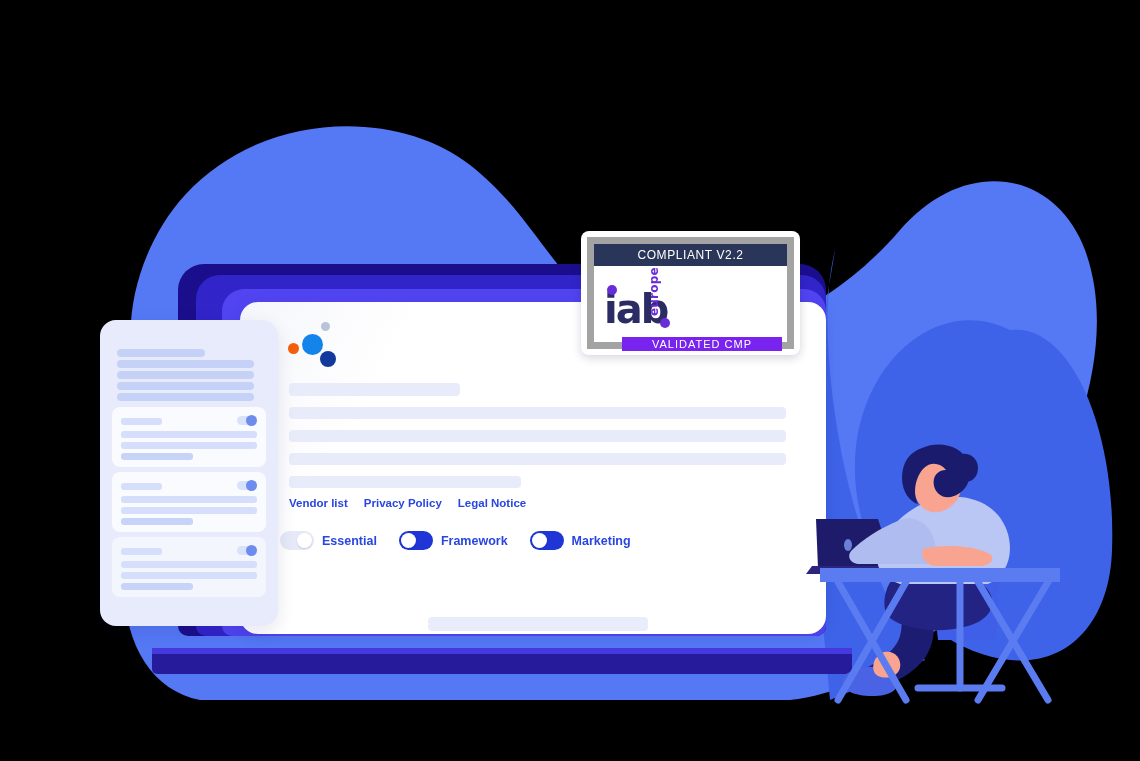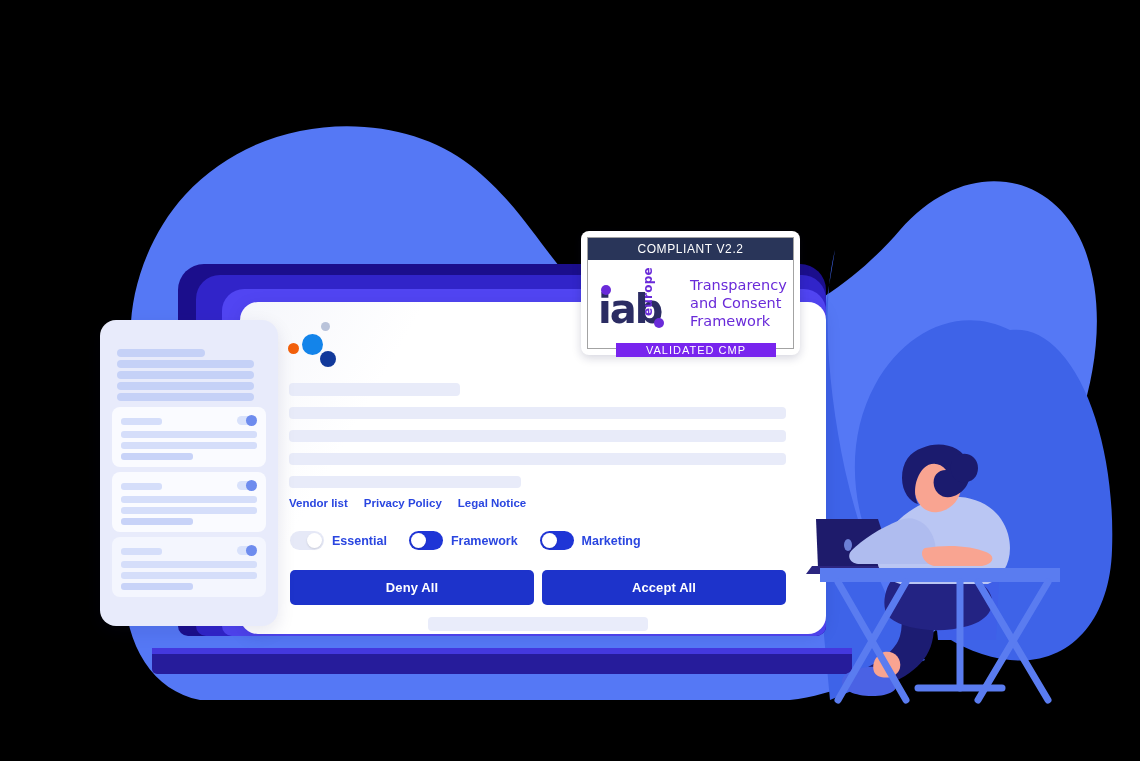--- a/index.html
+++ b/index.html
@@ -91,21 +91,21 @@
     display: flex; gap: 16px;
     font-size: 11.5px;
     color: #2A46E0;
     font-weight: 600;
   }
   .links a { color: #2A46E0; text-decoration: none; white-space: nowrap; }
 
   
   .toggle-row {
     position: absolute;
-    left: 290px; top: 531px;
+    left: 280px; top: 531px;
     display: flex; align-items: center; gap: 0px;
   }
   .tg-item { display: flex; align-items: center; margin-right: 22px; }
   .tg {
     position: relative;
     width: 34px; height: 19px;
     border-radius: 10px;
     flex: 0 0 auto;
     margin-right: 8px;
   }
@@ -193,21 +193,21 @@
     left: 581px; top: 231px;
     width: 219px; height: 124px;
     background: #FFFFFF;
     border-radius: 8px;
     box-shadow: 0 3px 10px rgba(20,20,70,0.18);
     padding: 6px;
     box-sizing: border-box;
   }
   .badge-inner {
     width: 100%; height: 100%;
-    border: 1px solid #a3a3a3;
+    border: 7px solid #a3a3a3;
     box-sizing: border-box;
     position: relative;
     background: #FFFFFF;
   }
   .badge-head {
     height: 22px;
     background: #293559;
     color: #FFFFFF;
     font-size: 12px;
     letter-spacing: 0.6px;
@@ -329,24 +329,20 @@
       <span class="tg-label">Framework</span>
     </div>
     <div class="tg-item">
       <span class="tg on">
         <span class="knob"></span>
       </span>
       <span class="tg-label">Marketing</span>
     </div>
   </div>
 
-  <div class="btn-row">
-    <button class="btn">Deny All</button>
-    <button class="btn">Accept All</button>
-  </div>
   <div class="footer-bar"></div>
 
   <div class="laptop-base"></div>
   <div class="laptop-base-hi"></div>
 
   <div class="panel">
     <div class="p-bar" style="left:17px; top:29px; width:88px;"></div>
     <div class="p-bar" style="left:17px; top:40px; width:137px;"></div>
     <div class="p-bar" style="left:17px; top:51px; width:137px;"></div>
     <div class="p-bar" style="left:17px; top:62px; width:137px;"></div>
@@ -429,23 +425,18 @@
   <div class="badge">
     <div class="badge-inner">
       <div class="badge-head">COMPLIANT V2.2</div>
       <div class="badge-body">
         <div class="iab-logo">
           <span class="iab-text">iab</span>
           <span class="iab-i-dot"></span>
           <span class="iab-period"></span>
           <span class="iab-europe">europe</span>
         </div>
-        <div class="tcf-text">
-          <div>Transparency</div>
-          <div>and Consent</div>
-          <div>Framework</div>
-        </div>
       </div>
       <div class="badge-foot">VALIDATED CMP</div>
     </div>
   </div>
 
 </div>
 
 </body></html>

